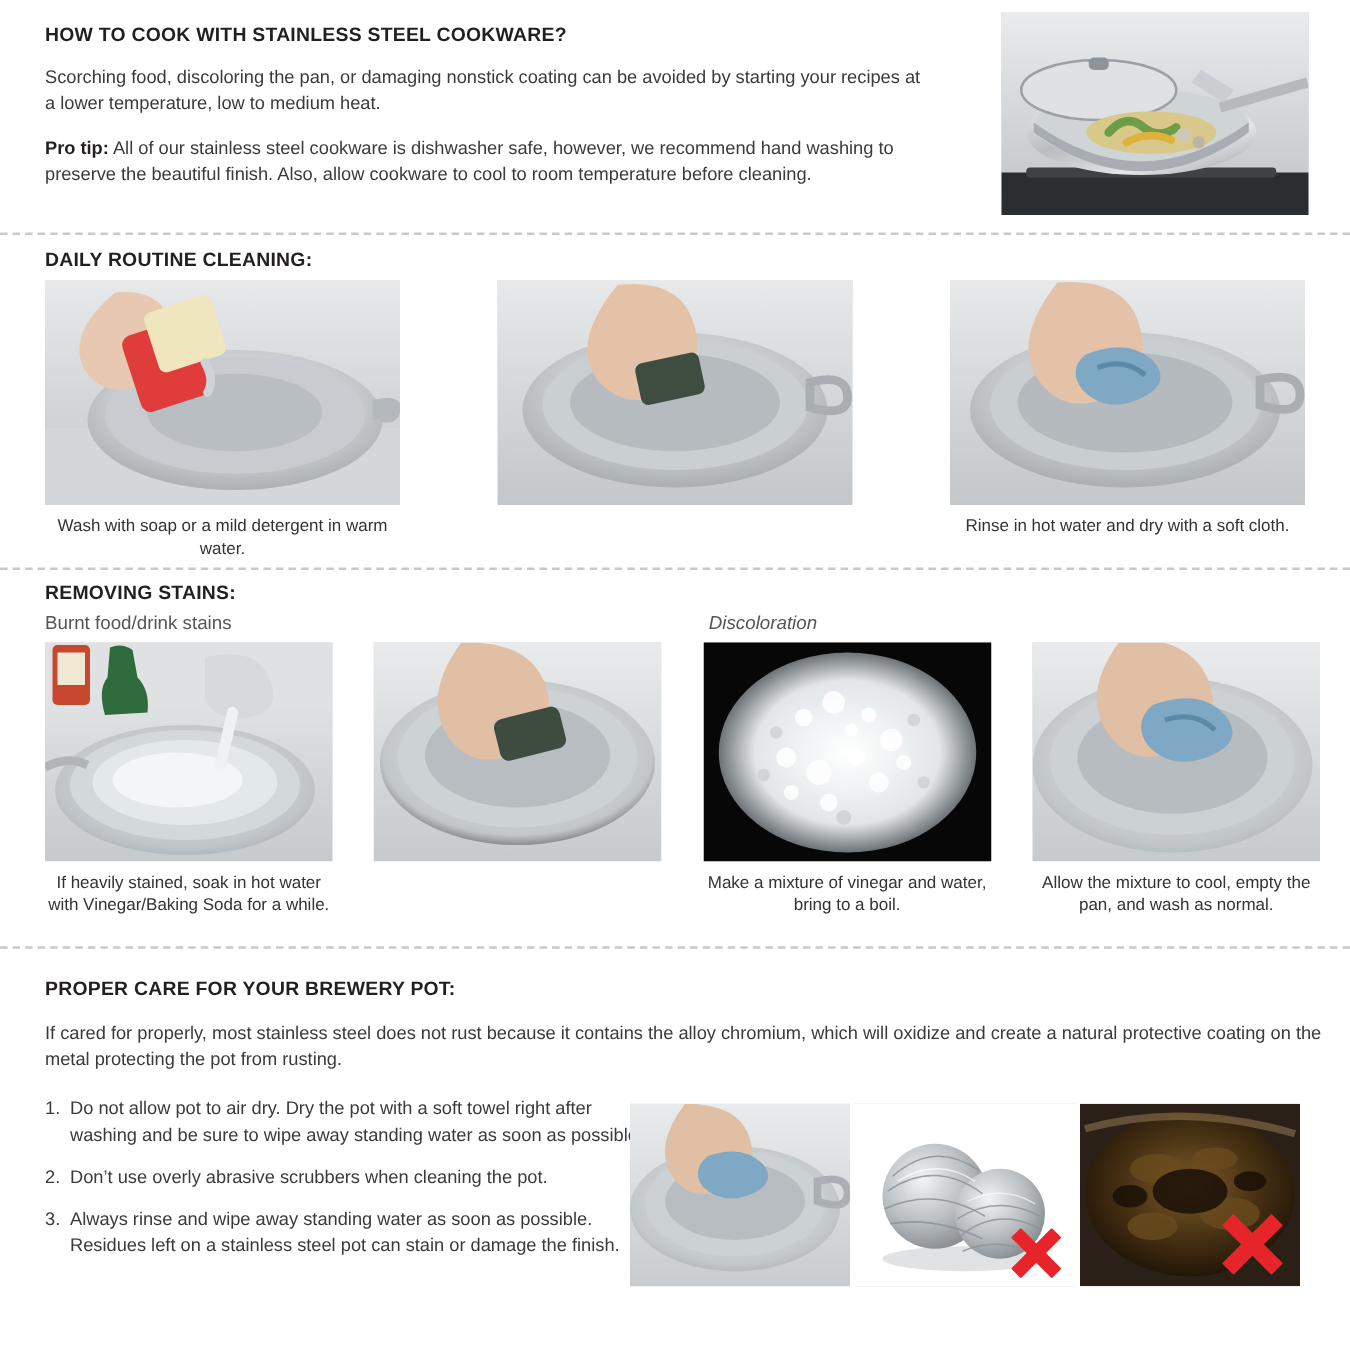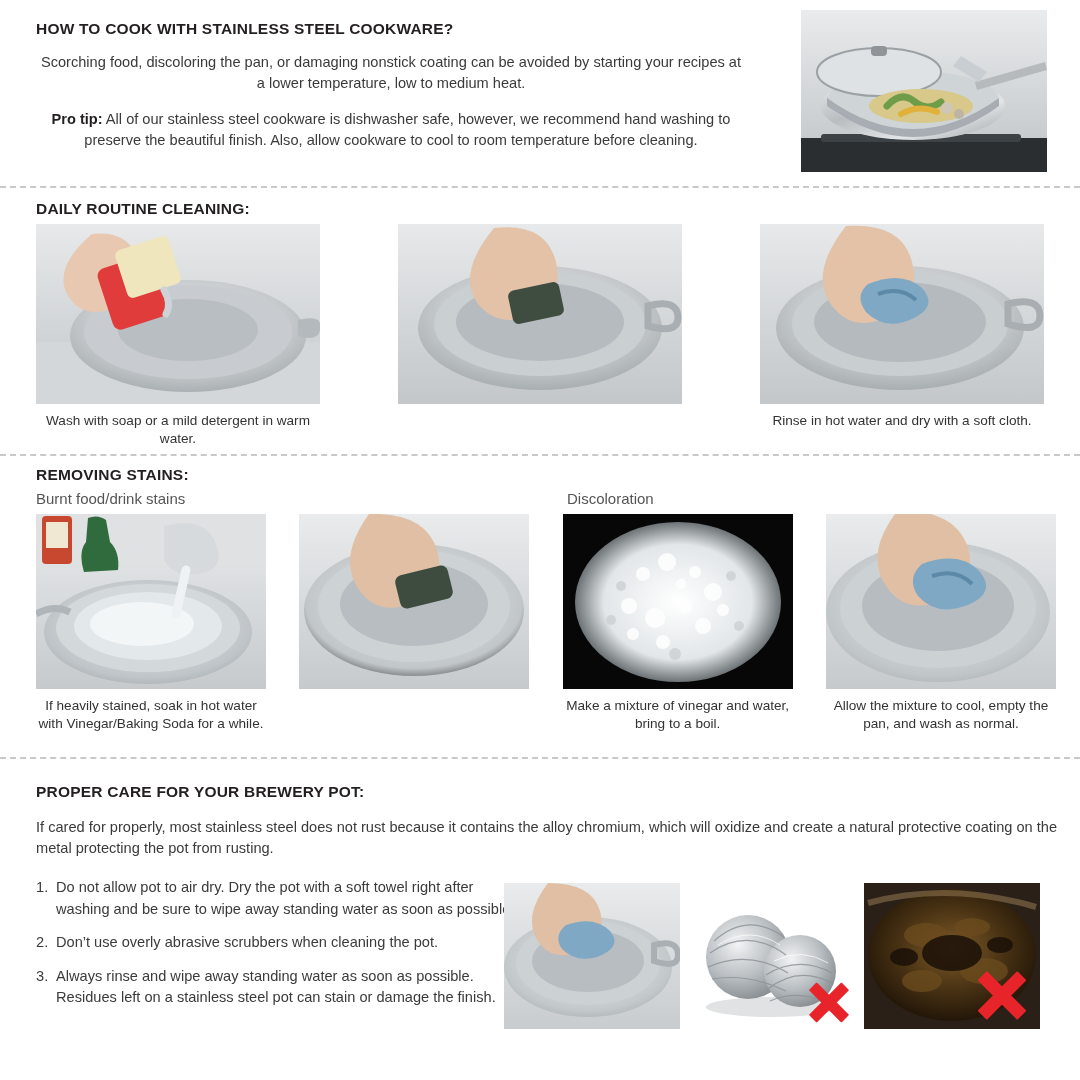--- a/index.html
+++ b/index.html
@@ -52,21 +52,21 @@
     width: 920px;
     height: 186px;
   }
   .sec1 .txt {
     position: absolute;
     left: 36px;
     top: 20px;
     width: 710px;
   }
   .sec1 .head { margin-bottom: 14px; }
-  .sec1 p { margin: 0 0 16px 0; text-align: center; }
+  .sec1 p { margin: 0 0 16px 0; }
   .sec1 .protip-label { font-weight: bold; color: #231f20; }
   .sec1 .img {
     position: absolute;
     left: 801px;
     top: 10px;
     width: 246px;
     height: 162px;
     overflow: hidden;
     background: #d8dadc;
   }
@@ -88,21 +88,21 @@
   .sec2 .cell { width: 284px; }
   .sec2 .ph { width: 284px; height: 180px; overflow: hidden; background: #cfd2d4; }
   .sec2 .cap { margin-top: 8px; }
 
   .d2 { position: absolute; left: 0; top: 454px; width: 1080px; }
 
   
   .sec3 { position: absolute; left: 0; top: 454px; width: 1080px; height: 303px; }
   .sec3 .head { position: absolute; left: 36px; top: 12px; text-align: center; }
   .sec3 .sub1 { position: absolute; left: 36px; top: 36px; font-size: 15px; color: #555; }
-  .sec3 .sub2 { position: absolute; left: 567px; top: 36px; font-size: 15px; color: #555; }
+  .sec3 .sub2 { position: absolute; left: 567px; top: 36px; font-size: 15px; color: #555; font-style: italic; }
   .sec3 .row {
     position: absolute;
     left: 36px;
     top: 60px;
     width: 1020px;
     display: flex;
     justify-content: space-between;
   }
   .sec3 .cell { width: 230px; }
   .sec3 .ph { width: 230px; height: 175px; overflow: hidden; background: #cfd2d4; }

